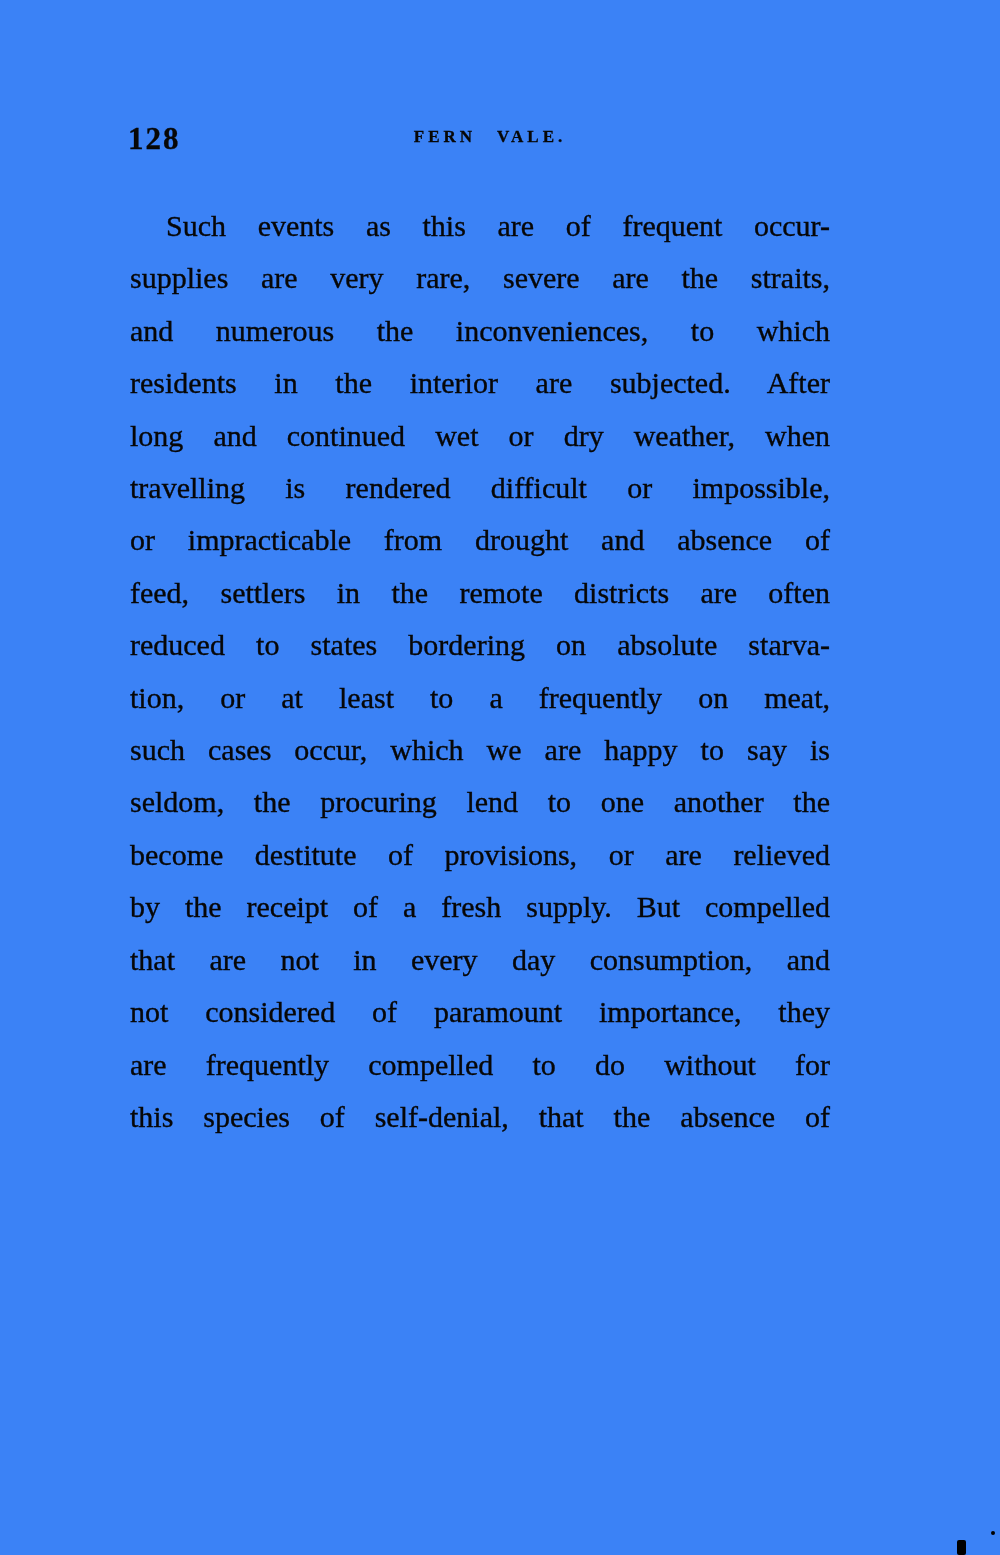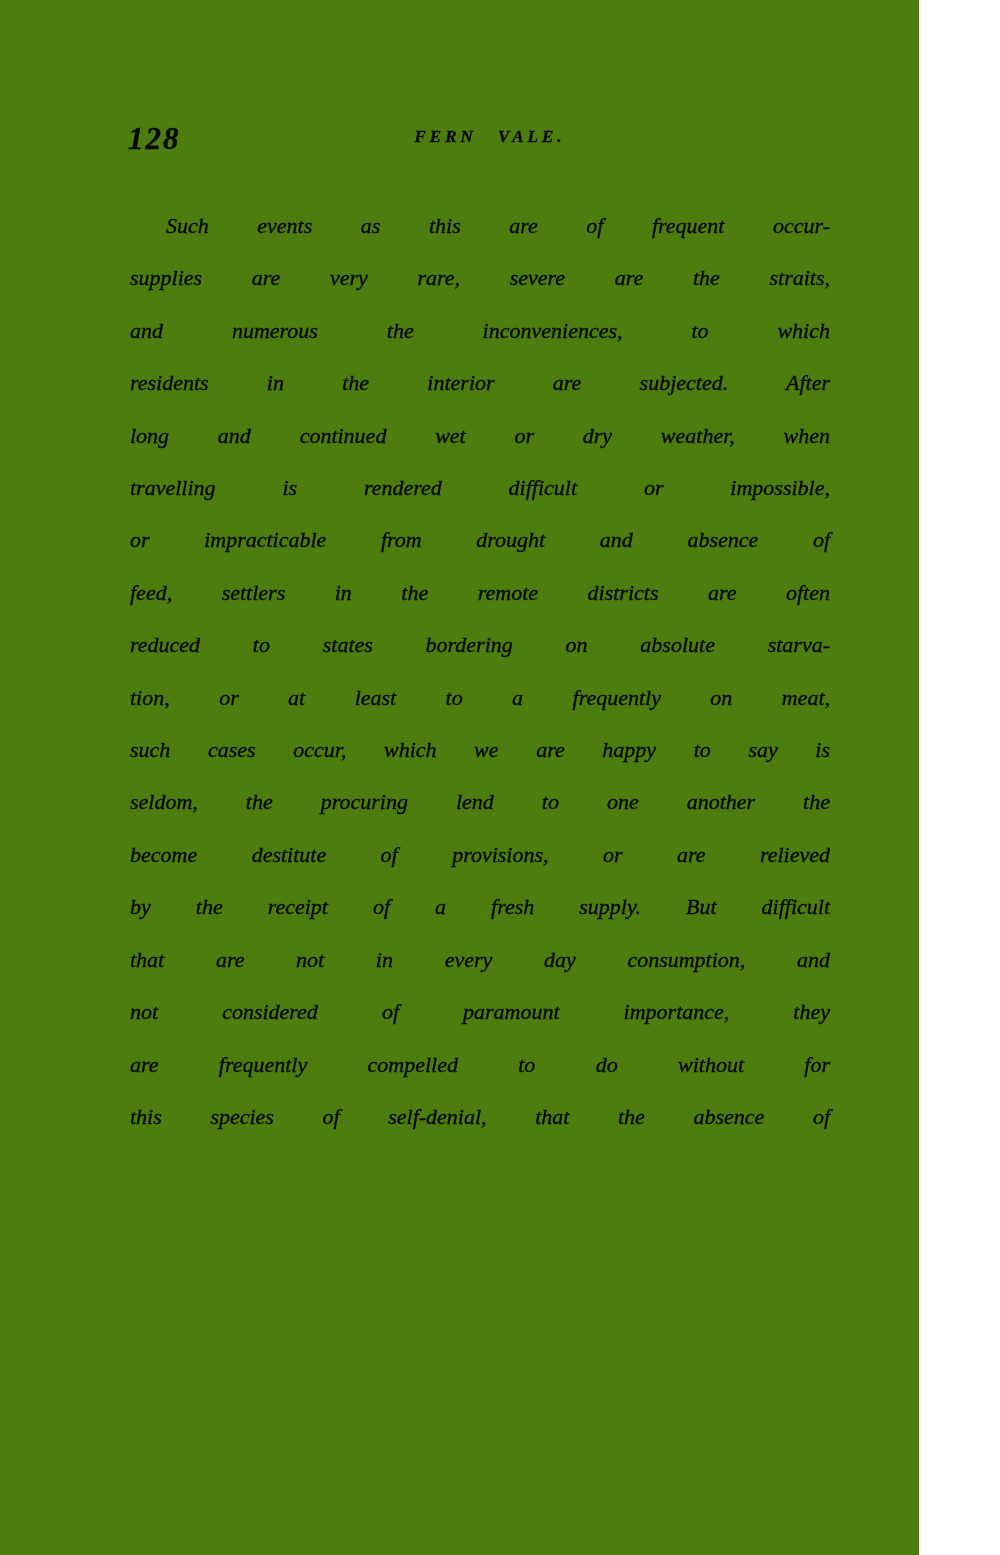--- a/index.html
+++ b/index.html
@@ -2,27 +2,26 @@
 <html><head>
 <meta charset="utf-8">
 <style>
   html, body {
     margin: 0;
     padding: 0;
     background: #ffffff;
   }
   .page {
     position: relative;
-    width: 919px;
+    width: 1000px;
     height: 1555px;
-    background: #4d7c0f;
+    background: #3b82f6;
     font-family: "Liberation Serif", "DejaVu Serif", serif;
     color: #070707;
     overflow: hidden;
-    font-style: italic;
   }
   .running-head {
     position: absolute;
     top: 121px;
     left: 0;
     width: 100%;
     height: 42px;
   }
   .page-number {
     position: absolute;
@@ -45,21 +44,21 @@
     white-space: nowrap;
     -webkit-text-stroke: 0.3px #070707;
   }
   .body-text {
     position: absolute;
     left: 130px;
     top: 200px;
     width: 700px;
   }
   .line {
-    font-size: 22px;
+    font-size: 30px;
     line-height: 52.4px;
     text-align: justify;
     text-align-last: justify;
     -webkit-text-stroke: 0.35px #070707;
   }
   .line.first {
     text-indent: 36px;
   }
   .ink-speck-large {
     position: absolute;
@@ -97,21 +96,21 @@
       <div class="line">residents in the interior are subjected. After</div>
       <div class="line">long and continued wet or dry weather, when</div>
       <div class="line">travelling is rendered difficult or impossible,</div>
       <div class="line">or impracticable from drought and absence of</div>
       <div class="line">feed, settlers in the remote districts are often</div>
       <div class="line">reduced to states bordering on absolute starva-</div>
       <div class="line">tion, or at least to a frequently on meat,</div>
       <div class="line">such cases occur, which we are happy to say is</div>
       <div class="line">seldom, the procuring lend to one another the</div>
       <div class="line">become destitute of provisions, or are relieved</div>
-      <div class="line">by the receipt of a fresh supply. But difficult</div>
+      <div class="line">by the receipt of a fresh supply. But compelled</div>
       <div class="line">that are not in every day consumption, and</div>
       <div class="line">not considered of paramount importance, they</div>
       <div class="line">are frequently compelled to do without for</div>
       <div class="line">this species of self-denial, that the absence of</div>
     </main>
 
   <div class="ink-speck-large"></div>
   <div class="ink-speck-small"></div>
 
 </div>

